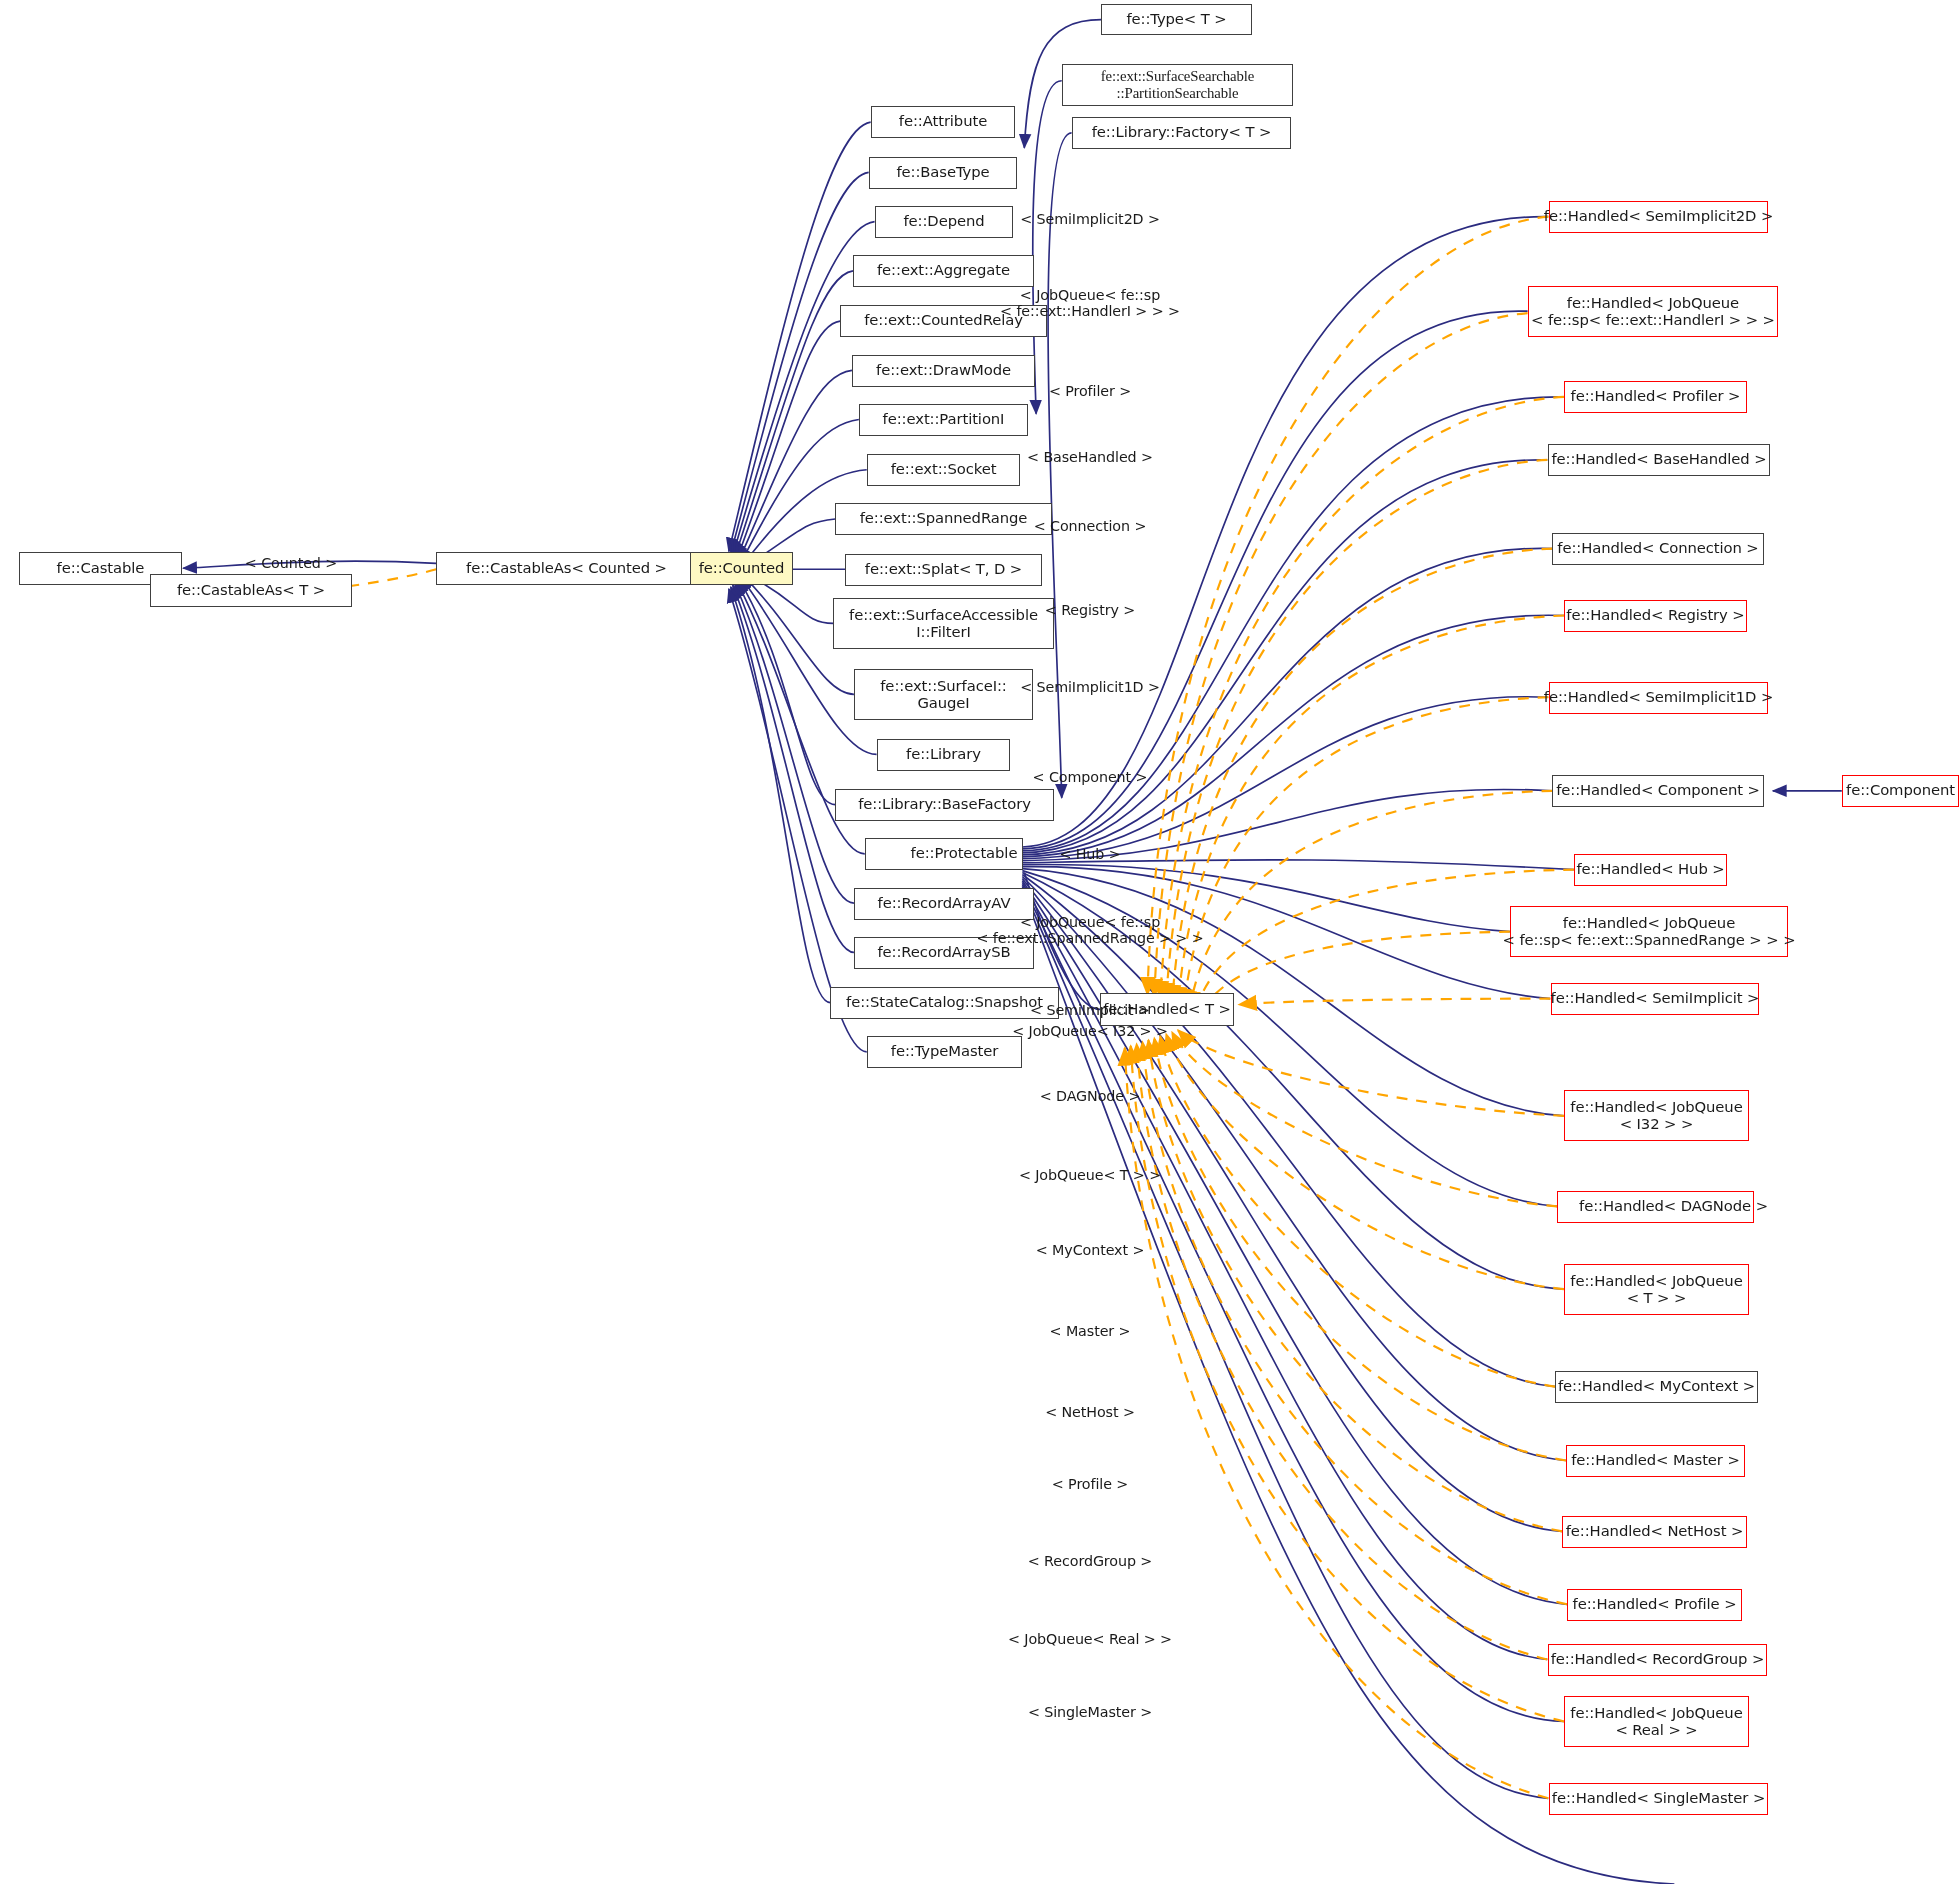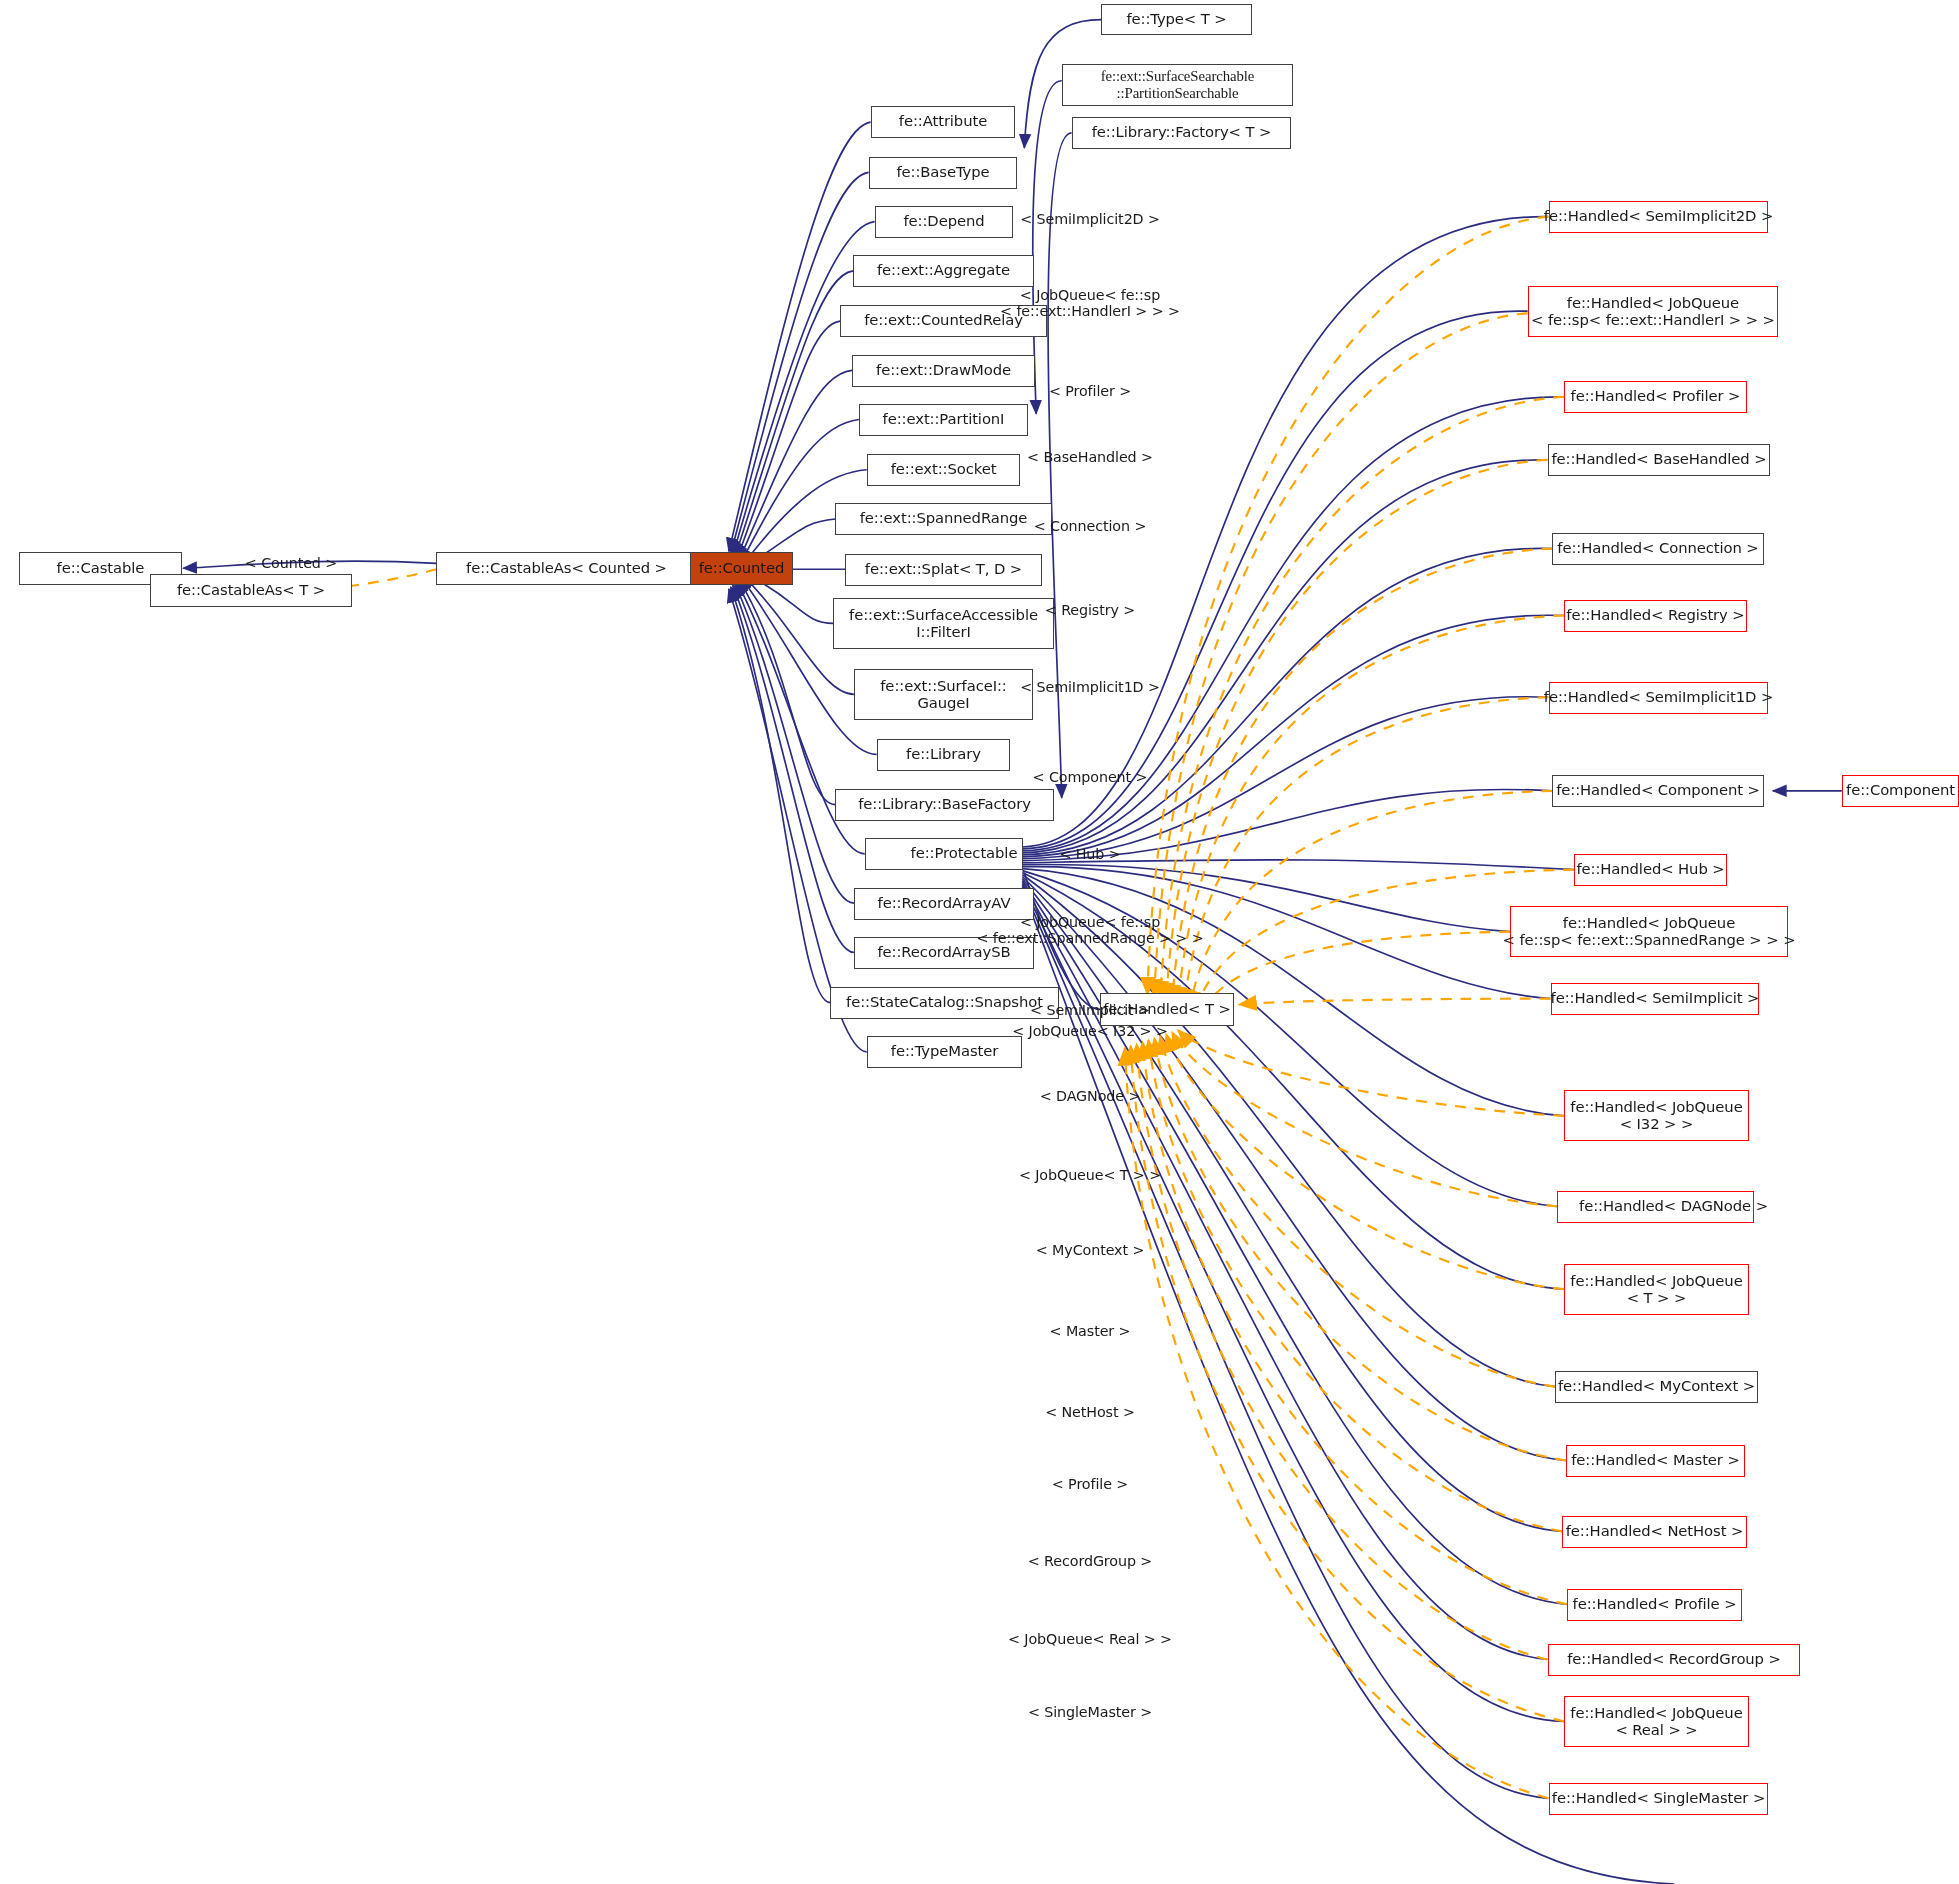--- a/index.html
+++ b/index.html
@@ -16,21 +16,21 @@
     font-size:14.8px;
     line-height:1.12;
     display:flex;
     align-items:center;
     justify-content:center;
     text-align:center;
     white-space:pre;
     letter-spacing:-0.1px;
   }
   .node.red{border-color:#ff0000;}
-  .node.root{background:#c2410c;border-color:#404040;}
+  .node.root{background:#fef9c3;border-color:#404040;}
   .elabel{
     position:absolute;
     font-size:14.3px;
     color:#1a1a1a;
     white-space:pre;
     text-align:center;
     line-height:1.15;
     letter-spacing:-0.1px;
     transform:translateX(-50%);
   }
@@ -195,21 +195,21 @@
     <div class="node red" style="left: 1551px; top: 983px; width: 208px; height: 31.5px;">fe::Handled&lt; SemiImplicit &gt;</div>
     <div class="node red" style="left: 1564px; top: 1090px; width: 185px; height: 51px;">fe::Handled&lt; JobQueue
 &lt; I32 &gt; &gt;</div>
     <div class="node red" style="left: 1557px; top: 1191px; width: 197px; height: 31.5px; padding-left: 36px;">fe::Handled&lt; DAGNode &gt;</div>
     <div class="node red" style="left: 1564px; top: 1264px; width: 185px; height: 51px;">fe::Handled&lt; JobQueue
 &lt; T &gt; &gt;</div>
     <div class="node" style="left: 1555px; top: 1371px; width: 203px; height: 31.5px;">fe::Handled&lt; MyContext &gt;</div>
     <div class="node red" style="left: 1566px; top: 1445px; width: 179px; height: 31.5px;">fe::Handled&lt; Master &gt;</div>
     <div class="node red" style="left: 1562px; top: 1516px; width: 185px; height: 31.5px;">fe::Handled&lt; NetHost &gt;</div>
     <div class="node red" style="left: 1567px; top: 1589px; width: 175px; height: 31.5px;">fe::Handled&lt; Profile &gt;</div>
-    <div class="node red" style="left: 1548px; top: 1644px; width: 252px; height: 31.5px;">fe::Handled&lt; RecordGroup &gt;</div>
+    <div class="node red" style="left: 1548px; top: 1644px; width: 219px; height: 31.5px;">fe::Handled&lt; RecordGroup &gt;</div>
     <div class="node red" style="left: 1564px; top: 1696px; width: 185px; height: 51px;">fe::Handled&lt; JobQueue
 &lt; Real &gt; &gt;</div>
     <div class="node red" style="left: 1549px; top: 1783px; width: 219px; height: 31.5px;">fe::Handled&lt; SingleMaster &gt;</div>
     <div class="node red" style="left: 1842px; top: 775px; width: 117px; height: 31.5px;">fe::Component</div>
     <div class="elabel" style="left: 291px; top: 555px;">&lt; Counted &gt;</div>
     <div class="elabel" style="left: 1090px; top: 211px;">&lt; SemiImplicit2D &gt;</div>
     <div class="elabel" style="left: 1090px; top: 287px;">&lt; JobQueue&lt; fe::sp
 &lt; fe::ext::HandlerI &gt; &gt; &gt;</div>
     <div class="elabel" style="left: 1090px; top: 383px;">&lt; Profiler &gt;</div>
     <div class="elabel" style="left: 1090px; top: 449px;">&lt; BaseHandled &gt;</div>

